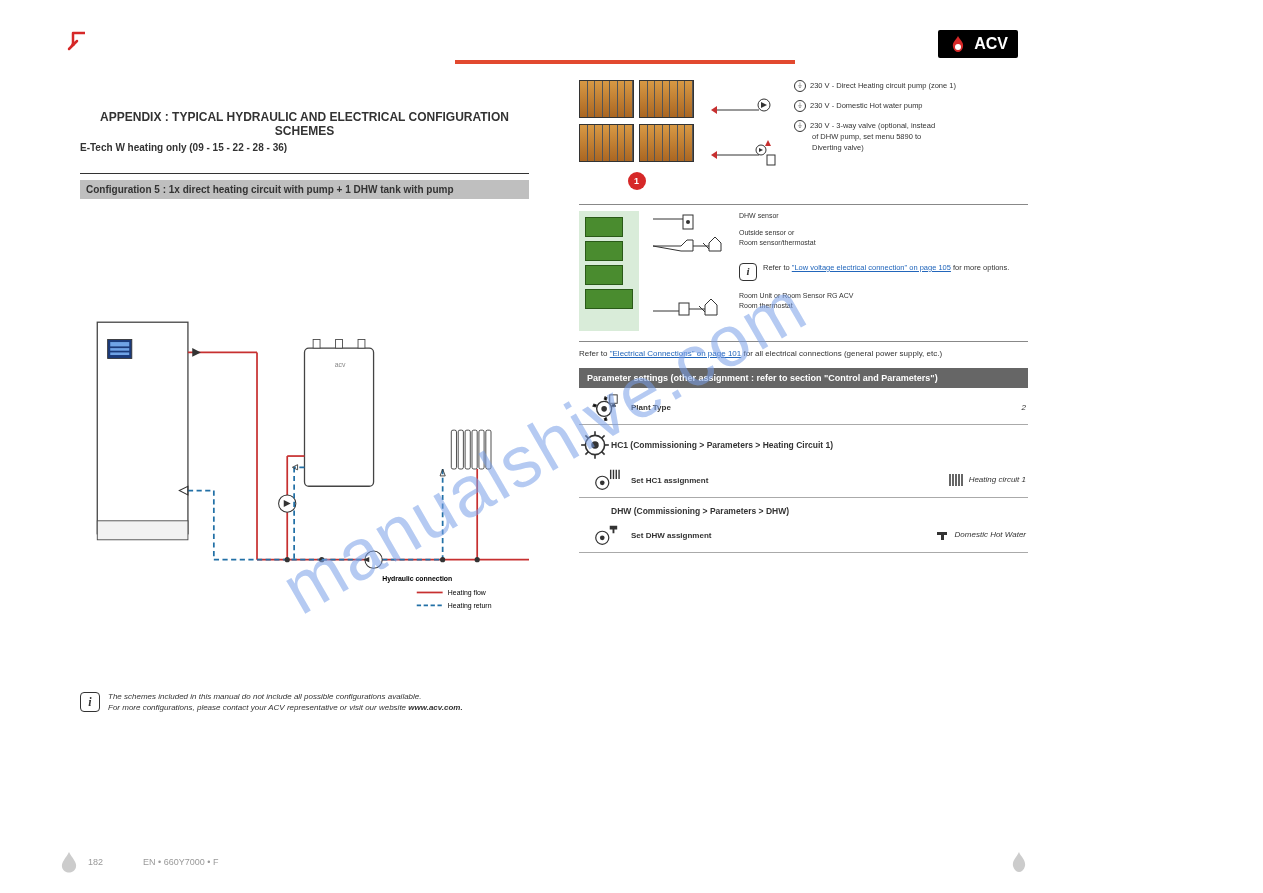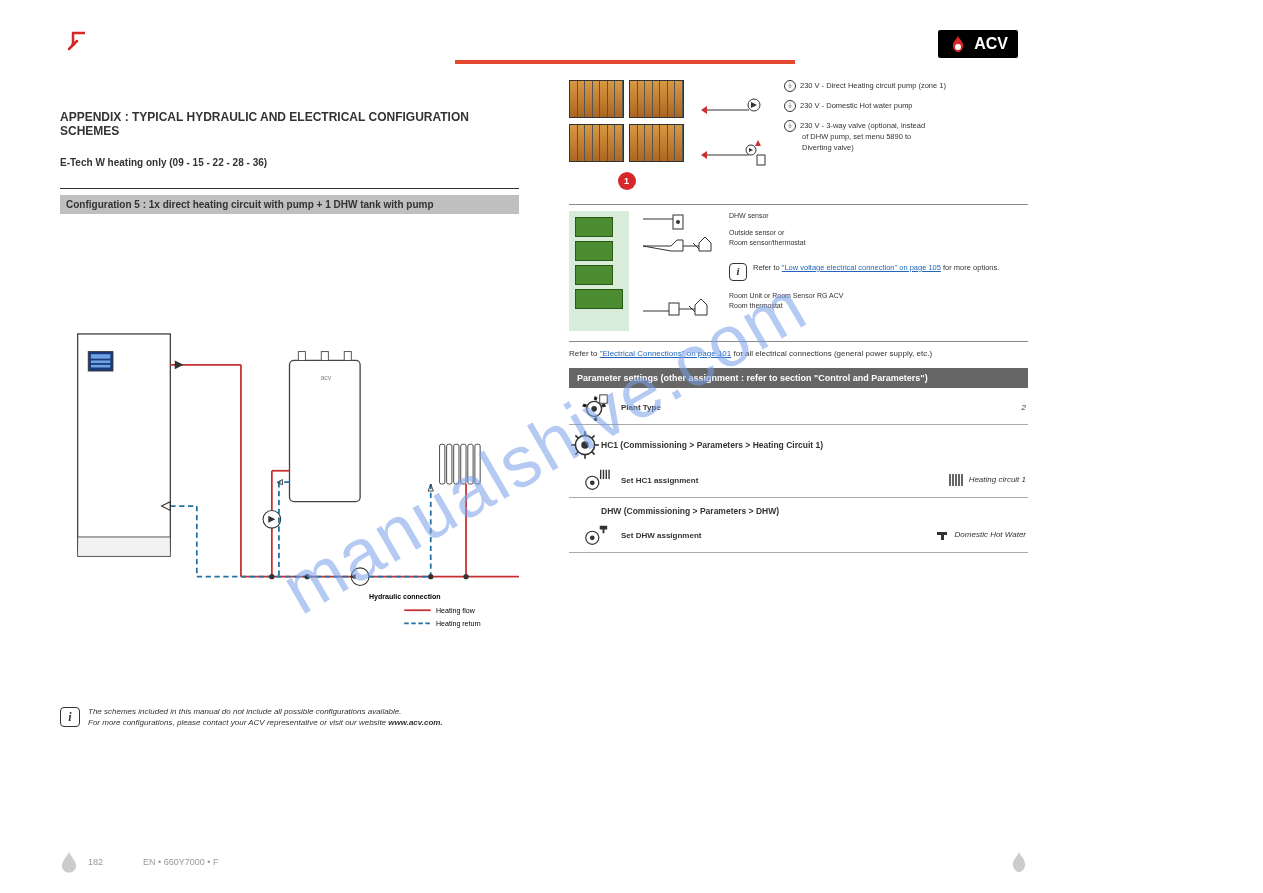--- a/index.html
+++ b/index.html
@@ -1,30 +1,30 @@
 <!DOCTYPE html>
 <html><head>
 <meta charset="utf-8">
 <style>
   * { margin: 0; padding: 0; box-sizing: border-box; }
   body { font-family: Arial, Helvetica, sans-serif; font-size: 8.5px; color: #333; width: 1263px; height: 893px; position: relative; background: #fff; }
   
-  .page { width: 1088px; height: 893px; position: relative; padding: 20px 60px 30px 60px; display: flex; gap: 50px; }
+  .page { width: 1088px; height: 893px; position: relative; padding: 20px 60px 30px 80px; display: flex; gap: 50px; }
   
   
   .return-icon { position: absolute; top: 25px; left: 65px; }
   .acv-logo { position: absolute; top: 30px; right: 70px; display: flex; align-items: center; background: #000; color: #fff; padding: 4px 10px; border-radius: 2px; font-weight: bold; font-size: 16px; }
   .acv-logo svg { margin-right: 6px; }
   .orange-bar { position: absolute; top: 60px; left: 455px; width: 340px; height: 4px; background: #e2492f; }
   
   .col { flex: 1; position: relative; }
   .col-left { margin-top: 90px; }
   .col-right { margin-top: 60px; }
   
-  h2.appendix-title { font-size: 12px; font-weight: bold; margin-bottom: 19px; }
+  h2.appendix-title { font-size: 12px; font-weight: bold; margin-bottom: 4px; text-align: center; }
   .subtitle { font-size: 10px; font-weight: bold; margin-bottom: 20px; }
   hr { border: none; border-top: 1px solid #333; margin: 2px 0; }
   
   .config-header { background: #bfbfbf; padding: 4px 6px; font-size: 10px; font-weight: bold; margin-top: 6px; }
   
   .hydraulic-area { position: relative; margin-top: 55px; height: 430px; }
   
   .elec-header { background: #000; color: #fff; padding: 5px 8px; font-size: 10px; font-weight: bold; margin-bottom: 8px; }
   
   .elec-diag { display: flex; gap: 15px; margin-bottom: 14px; }

